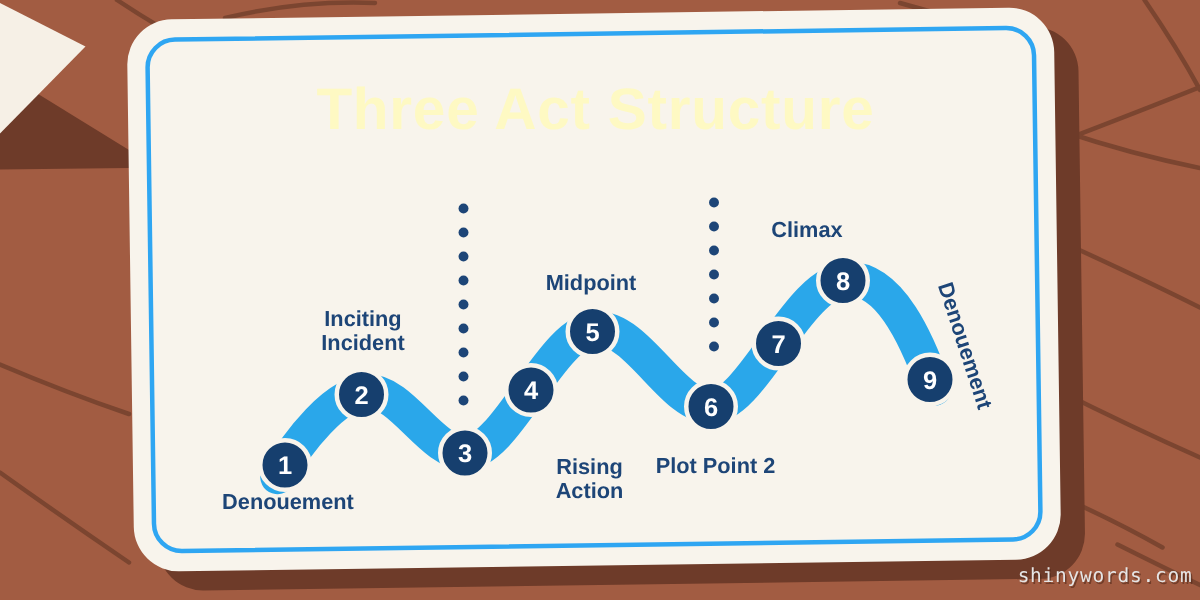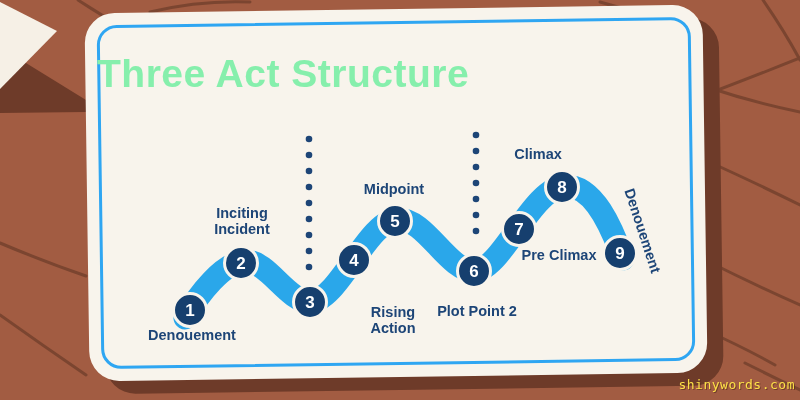--- a/index.html
+++ b/index.html
@@ -7,38 +7,38 @@
        font-family:"Liberation Sans","DejaVu Sans",sans-serif;background:#A25C42;}
   .stage{position:absolute;left:0;top:0;width:800px;height:400px;}
   .bg-svg{position:absolute;left:0;top:0;z-index:0;}
   
   .card{position:absolute;left:87px;top:9px;width:618px;height:368px;
         background:#F8F4EC;border-radius:30px;z-index:1;
         box-shadow:16px 13px 0 #6E3B29;transform:rotate(-0.8deg);}
   .card-border{position:absolute;left:12px;top:12px;right:12px;bottom:12px;
         border:3px solid #2FA6F2;border-radius:20px;}
   
-  .title{position:absolute;left:97px;top:52px;width:600px;text-align:left;
-        font-size:39px;font-weight:800;color:#86efac;letter-spacing:0.5px;z-index:3;}
+  .title{position:absolute;left:97px;top:52px;width:600px;text-align:center;
+        font-size:39px;font-weight:800;color:#fef9c3;letter-spacing:0.5px;z-index:3;}
   
   .curve-svg{position:absolute;left:0;top:0;z-index:2;pointer-events:none;}
   
   .node{position:absolute;width:30px;height:30px;border-radius:50%;
         background:#163F6E;border:3px solid #F8F4EC;color:#FFFFFF;
         display:flex;align-items:center;justify-content:center;
         font-size:17px;font-weight:800;z-index:3;line-height:1;}
   
   .lbl{position:absolute;color:#1D4577;font-size:14.5px;font-weight:700;
         line-height:16px;text-align:center;z-index:3;}
   .nowrap{white-space:nowrap;}
   .rot{transform-origin:left center;transform:rotate(72deg);}
   
   .watermark{position:absolute;right:5px;bottom:8px;z-index:4;
         font-family:"DejaVu Sans Mono","Liberation Mono",monospace;
-        font-size:13px;color:#fde047;letter-spacing:0.5px;
+        font-size:13px;color:#e5e5e5;letter-spacing:0.5px;
         text-shadow:1px 1px 0 rgba(80,40,25,0.6);}
 </style>
 </head>
 <body>
 
 <div class="stage">
 
   <svg class="bg-svg" width="800" height="400" viewBox="0 0 800 400">
     <rect x="0" y="0" width="800" height="400" fill="#A25C42"></rect>
     <g stroke="#7B4530" stroke-width="3" fill="none" stroke-linecap="round">
@@ -121,18 +121,17 @@
     </div>
   <div class="node" style="left:602px;top:235px;">
       <span>9</span>
     </div>
 
   <div class="lbl nowrap" style="left:122px;top:327px;width:140px;">Denouement</div>
   <div class="lbl" style="left:192px;top:205px;width:100px;">Inciting Incident</div>
   <div class="lbl" style="left:353px;top:270px;width:80px;margin-top:34px;">Rising Action</div>
   <div class="lbl nowrap" style="left:334px;top:181px;width:120px;">Midpoint</div>
   <div class="lbl" style="left:437px;top:303px;width:80px;">Plot Point 2</div>
-  <div class="lbl" style="left:517px;top:247px;width:84px;">Pre Climax</div>
   <div class="lbl nowrap" style="left:488px;top:146px;width:100px;">Climax</div>
   <div class="lbl nowrap rot" style="left:629px;top:181px;">Denouement</div>
 
   <div class="watermark">shinywords.com</div>
 </div>
 
 </body></html>

